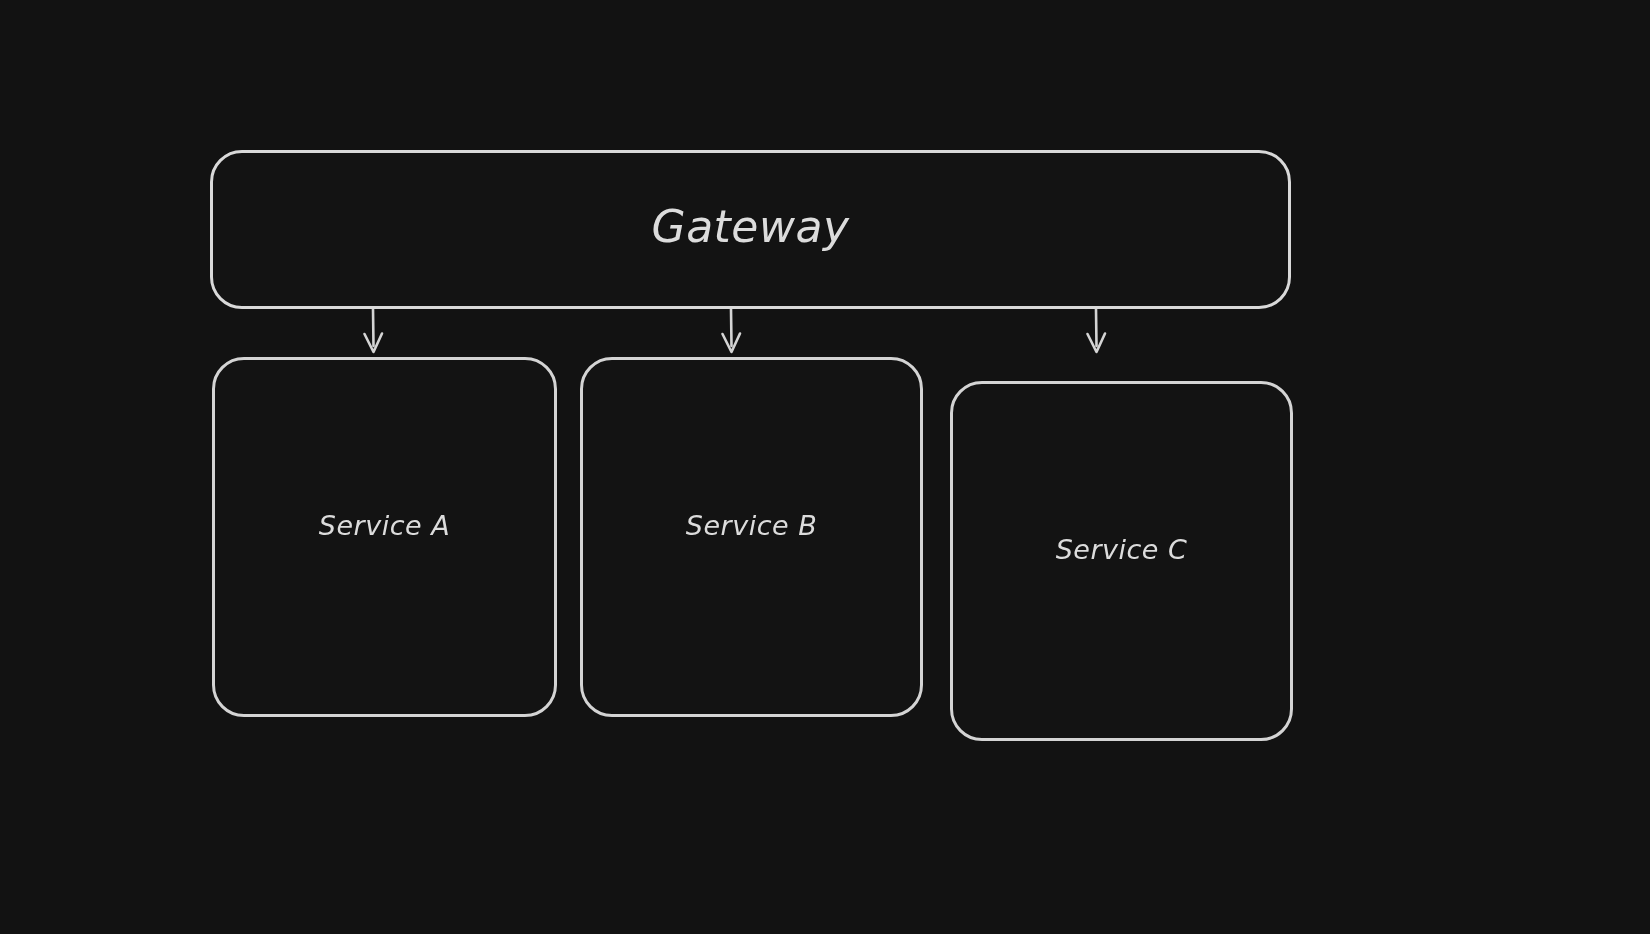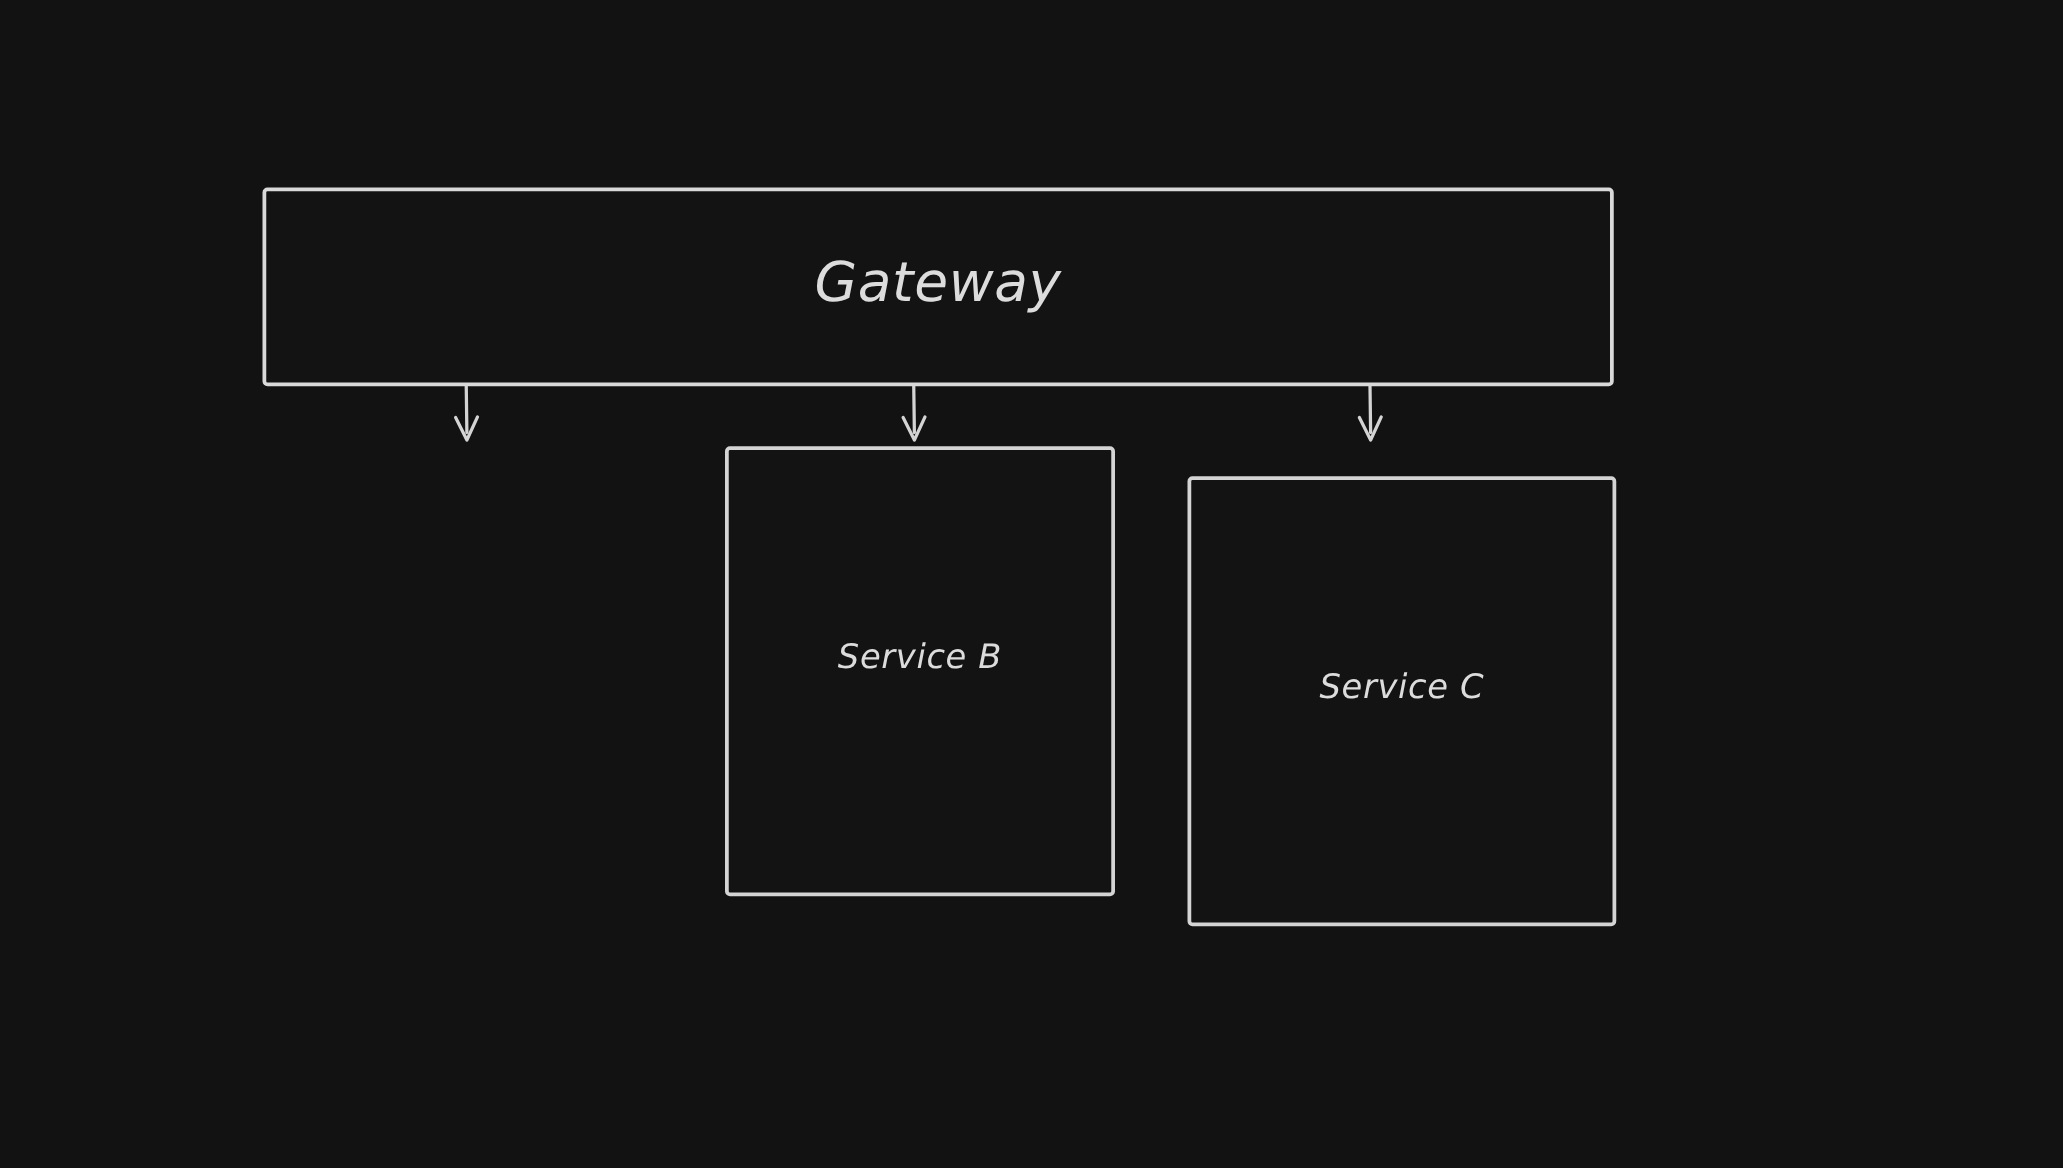--- a/index.html
+++ b/index.html
@@ -24,21 +24,21 @@
     position: absolute;
     left: 0;
     top: 0;
     width: 1650px;
     height: 934px;
   }
   .node-box {
     position: absolute;
     box-sizing: border-box;
     border-style: solid;
-    border-radius: 4px;
+    border-radius: 32px;
     display: flex;
     align-items: center;
     justify-content: center;
   }
   .node-label {
     font-family: "DejaVu Sans", sans-serif;
     font-style: italic;
     font-weight: 400;
     color: #dcdcdc;
     letter-spacing: 0.5px;
@@ -65,21 +65,21 @@
     border-width: 3px;
     border-color: #d4d4d4;
     background: #131313;
     align-items: flex-start;
   }
   .service-node .node-label {
     font-size: 27px;
     margin-top: 150px;
   }
   #service-a-node { left: 212px; width: 345px; }
-  #service-b-node { left: 580px; width: 312px; }
+  #service-b-node { left: 580px; width: 343px; }
   #service-c-node { left: 950px; width: 343px; margin-top: 24px; }
 </style>
 </head>
 <body>
 
 <div id="canvas">
 
   <svg class="diagram-svg" viewBox="0 0 1650 934" xmlns="http://www.w3.org/2000/svg">
     <g stroke="#d4d4d4" stroke-width="2.6" fill="none" stroke-linecap="round" stroke-linejoin="round">
       <g>
@@ -94,20 +94,23 @@
         <path d="M 1096 309 L 1096.5 346"></path>
         <path d="M 1087.5 334 L 1096.5 352 L 1105 333.5"></path>
       </g>
     </g>
   </svg>
 
   <div class="node-box" id="gateway-node">
     <span class="node-label">Gateway</span>
   </div>
 
+  <div class="node-box service-node" id="service-a-node">
+    <span class="node-label">Service A</span>
+  </div>
 
   <div class="node-box service-node" id="service-b-node">
     <span class="node-label">Service B</span>
   </div>
 
   <div class="node-box service-node" id="service-c-node">
     <span class="node-label">Service C</span>
   </div>
 
 </div>

